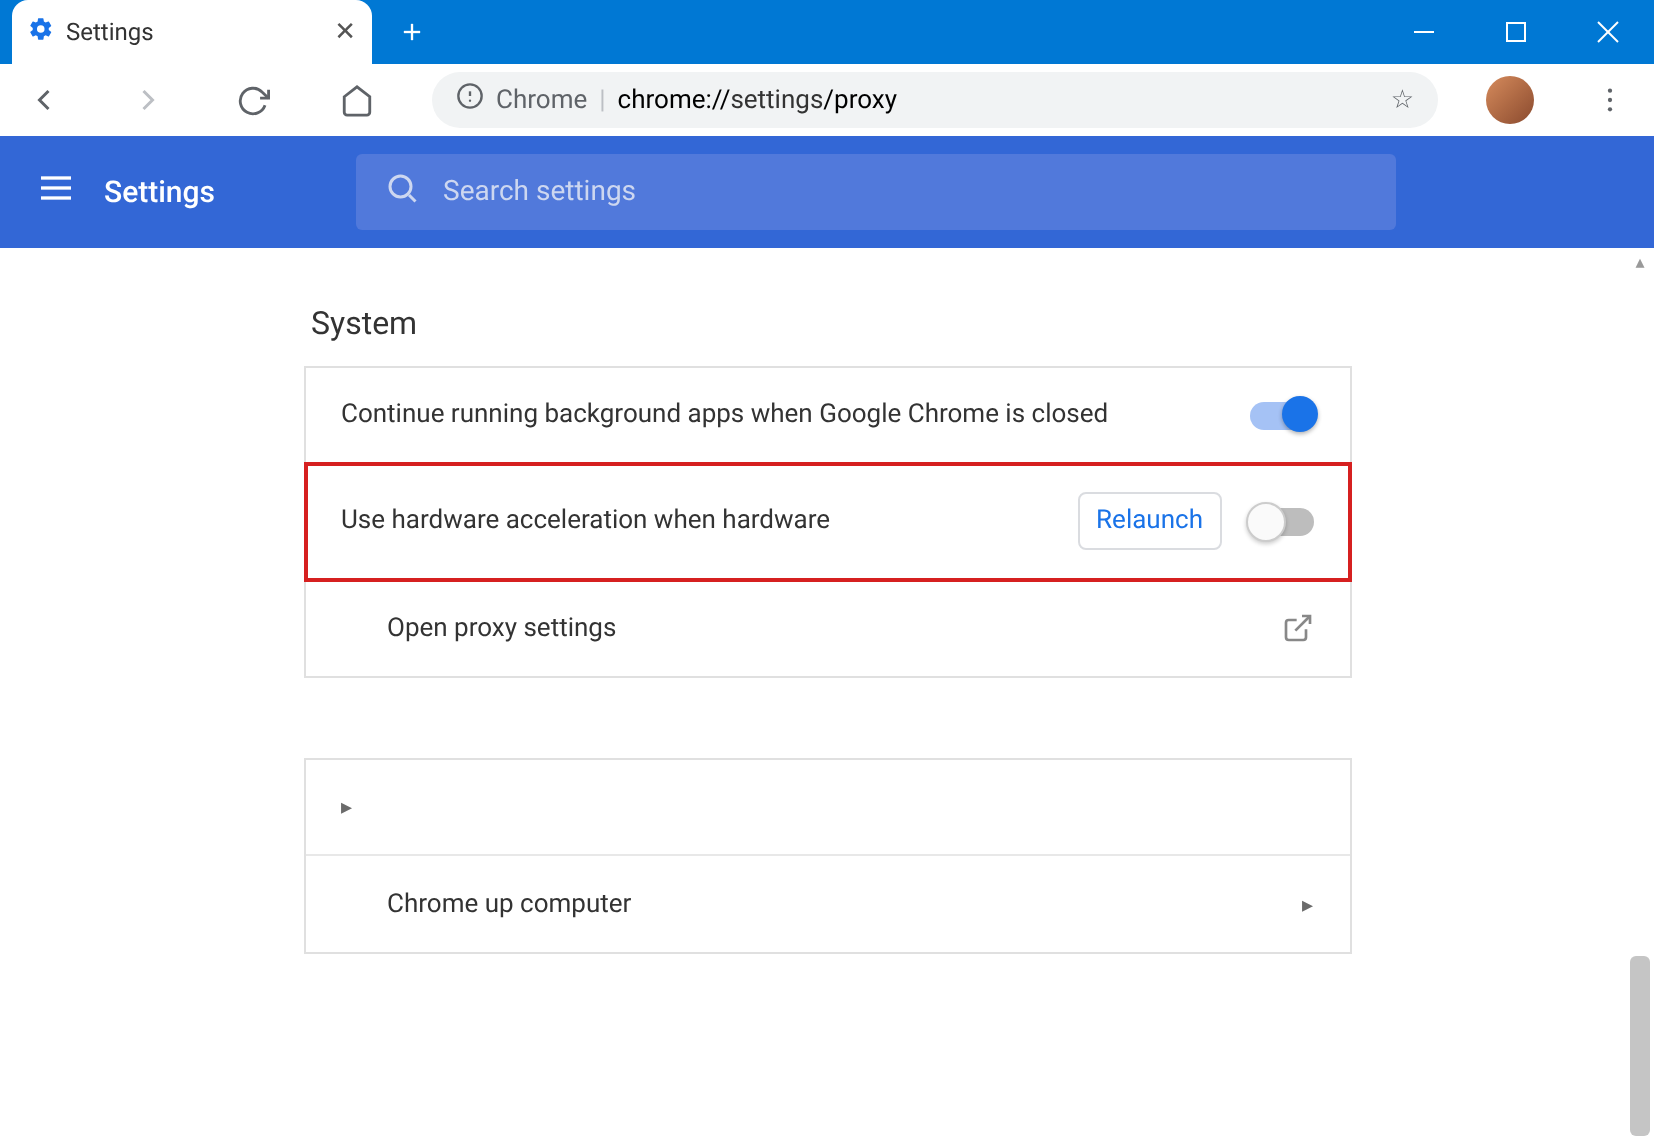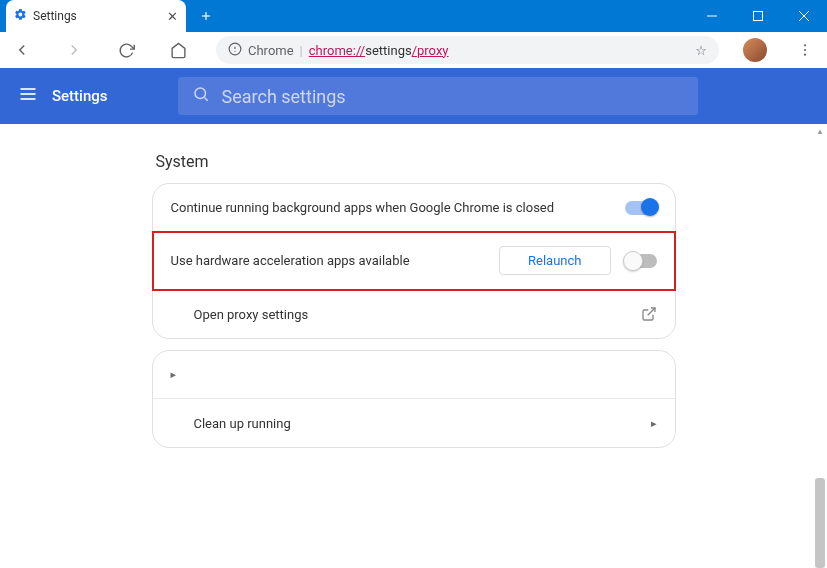--- a/index.html
+++ b/index.html
@@ -15,47 +15,47 @@
 .winbtn svg { width:12px; height:12px; }
 
 .chrome { background:#fff; height:calc(100% - 32px); display:flex; flex-direction:column; }
 .toolbar { height:36px; display:flex; align-items:center; padding:0 8px; gap:24px; }
 .navicon { width:28px; height:28px; display:flex; align-items:center; justify-content:center; color:#5f6368; cursor:pointer; border-radius:50%; }
 .navicon.disabled { color:#bcbfc4; cursor:default; }
 .omnibox { flex:1; height:28px; border-radius:14px; background:#f1f3f4; display:flex; align-items:center; padding:0 12px; font-size:13px; color:#5f6368; gap:6px; }
 .omnibox .secure { color:#5f6368; }
 .omnibox .label { color:#5f6368; }
 .omnibox .sep { color:#bcbfc4; }
-.omnibox .url-dim { color:#be185d;text-decoration:underline; }
+.omnibox .url-dim { color:#000000; }
 .omnibox .url-bold { color:#333; }
 .omnibox .star { margin-left:auto; color:#5f6368; cursor:pointer; }
 .avatar { width:24px; height:24px; border-radius:50%; background:linear-gradient(135deg,#d68b5c,#8a4a2e); cursor:pointer; }
 .menudots { width:28px; height:28px; display:flex; align-items:center; justify-content:center; color:#5f6368; cursor:pointer; }
 
 .appbar { height:56px; background:#3367D6; display:flex; align-items:center; padding:0 18px; gap:14px; }
 .hamburger { color:#fff; cursor:pointer; }
 .appbar-title { color:#fff; font-size:15px; font-weight:500; }
 .searchwrap { margin-left:56px; flex:0 0 520px; height:38px; background:#5179db; border-radius:3px; display:flex; align-items:center; padding:0 14px; gap:12px; }
 .searchwrap .sicon { color:#cdd7f0; }
-.searchwrap input { background:transparent; border:none; outline:none; color:#0f172a; font-size:18px; flex:1; }
+.searchwrap input { background:transparent; border:none; outline:none; color:#0f172a; font-size:14px; flex:1; }
 .searchwrap input::placeholder { color:#cdd7f0; }
 
 .content { flex:1; background:#fff; display:flex; justify-content:center; overflow:auto; position:relative; }
 .scrollind { position:absolute; right:2px; bottom:0; width:10px; height:90px; background:#c5c5c5; border-radius:3px; }
 .scrollarrow { position:absolute; right:2px; top:2px; width:10px; height:10px; color:#999; font-size:9px; text-align:center; }
 .page { width:524px; padding-top:28px; }
 .sectitle { font-size:16px; color:#333; margin-bottom:12px; padding-left:4px; }
-.card { border:1px solid #e0e0e0; border-radius:17px; background:#fff; margin-bottom:11px; }
+.card { border:1px solid #e0e0e0; border-radius:0; background:#fff; margin-bottom:40px; }
 .row { display:flex; align-items:center; padding:14px 18px; min-height:48px; border-bottom:1px solid #e8e8e8; }
 .row:last-child { border-bottom:none;padding-left:41px; }
 .row.highlight { outline:2px solid #d62020; outline-offset:-1px; }
 .row .label { font-size:13px; color:#333; flex:1; }
 .row .chev { color:#6b6b6b; font-size:11px; }
 
-.relaunch-btn { border:1px solid #dadce0; background:#fff; color:#1a73e8; font-size:13px; padding:6px 28px; border-radius:4px; cursor:pointer; margin-right:14px; }
+.relaunch-btn { border:1px solid #dadce0; background:#fff; color:#1a73e8; font-size:13px; padding:6px 8px; border-radius:4px; cursor:pointer; margin-right:14px; }
 
 .toggle { width:32px; height:14px; border-radius:8px; position:relative; cursor:pointer; }
 .toggle.on { background:#a5c2f5; }
 .toggle.on::after { content:""; position:absolute; right:-2px; top:-3px; width:18px; height:18px; border-radius:50%; background:#1a73e8; box-shadow:0 1px 2px rgba(0,0,0,0.3); }
 .toggle.off { background:#bdbdbd; }
 .toggle.off::after { content:""; position:absolute; left:-2px; top:-3px; width:18px; height:18px; border-radius:50%; background:#fafafa; border:1px solid #ccc; box-shadow:0 1px 2px rgba(0,0,0,0.2); }
 
 .launchicon { width:16px; height:16px; color:#888; }
 </style>
 </head>
@@ -164,39 +164,39 @@
     <div class="scrollind"></div>
     <div class="page">
 
       <div class="sectitle">System</div>
       <div class="card">
         <div class="row">
           <span class="label">Continue running background apps when Google Chrome is closed</span>
           <div class="toggle on"></div>
         </div>
         <div class="row highlight">
-          <span class="label">Use hardware acceleration apps available</span>
+          <span class="label">Use hardware acceleration when hardware</span>
           <button class="relaunch-btn">Relaunch</button>
           <div class="toggle off"></div>
         </div>
         <div class="row">
           <span class="label">Open proxy settings</span>
           <span class="launchicon"><svg width="16" height="16" viewBox="0 0 24 24" fill="none" stroke="currentColor" stroke-width="2">
                 <path d="M18 13v6a2 2 0 0 1-2 2H5a2 2 0 0 1-2-2V8a2 2 0 0 1 2-2h6"></path>
                 <polyline points="15 3 21 3 21 9"></polyline>
                 <line x1="10" y1="14" x2="21" y2="3"></line>
               </svg></span>
         </div>
       </div>
 
       <div class="card">
         <div class="row">
           <span class="chev">▸</span>
         </div>
         <div class="row">
-          <span class="label">Clean up running</span>
+          <span class="label">Chrome up computer</span>
           <span class="chev">▸</span>
         </div>
       </div>
 
     </div>
   </div>
 </div>
 
 </body></html>

